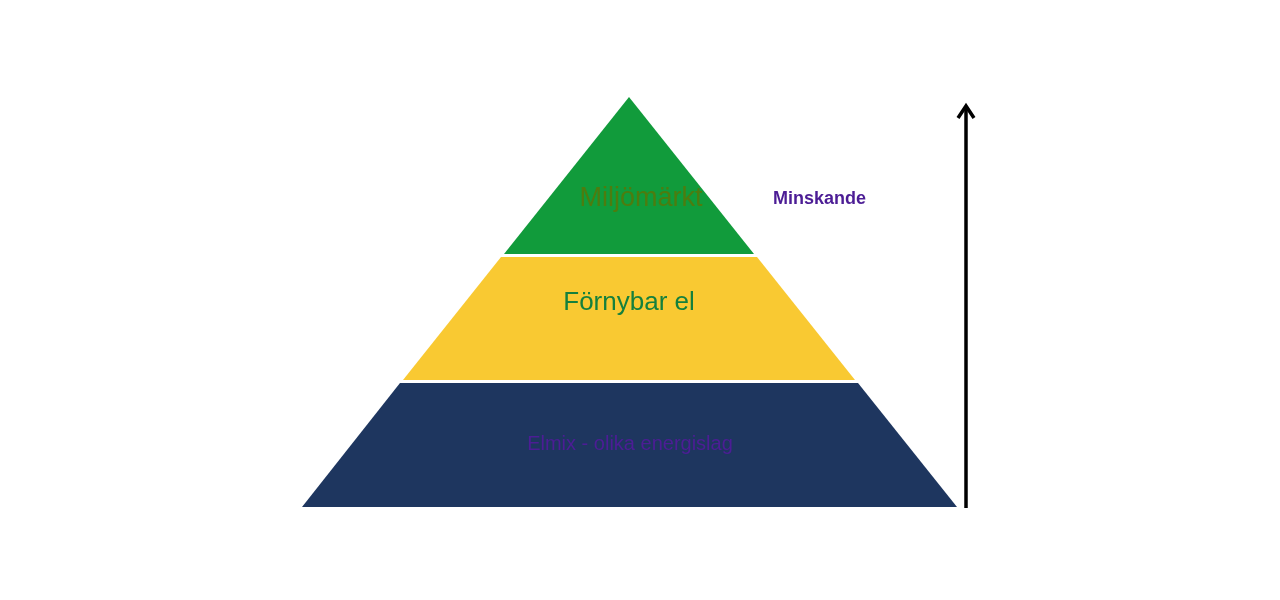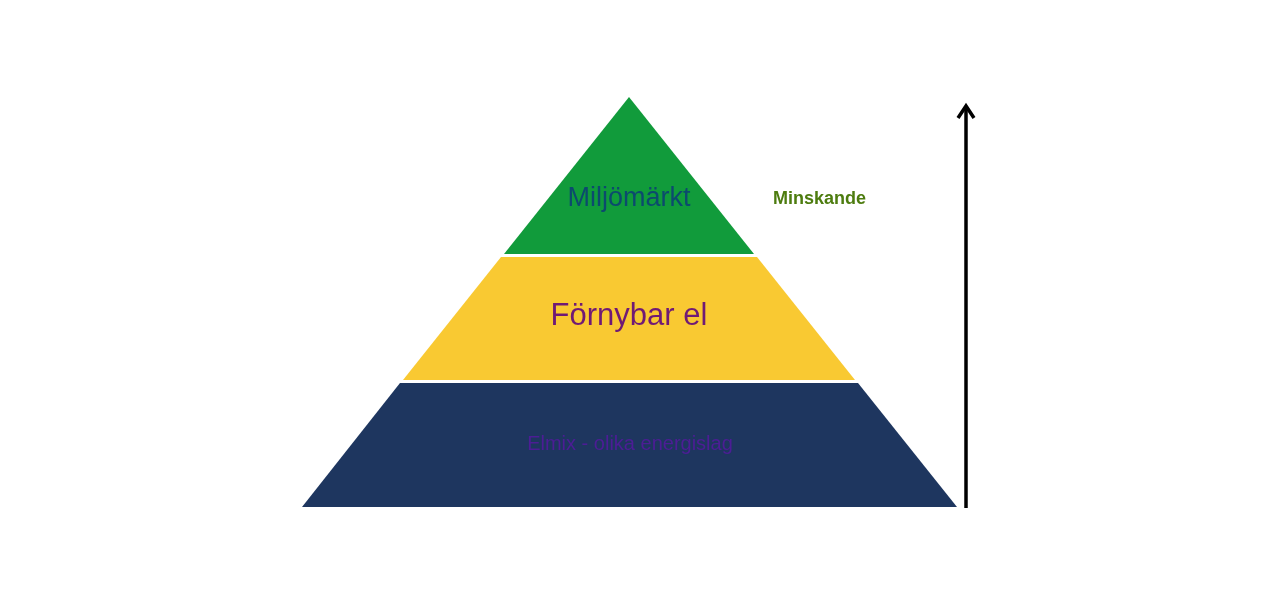--- a/index.html
+++ b/index.html
@@ -1,22 +1,22 @@
 <!DOCTYPE html>
 <html><head>
 <meta charset="utf-8">
 <style>
   html, body { margin:0; padding:0; background:#ffffff; }
   body { width:1280px; height:600px; position:relative; overflow:hidden; font-family:"Liberation Sans", sans-serif; }
   svg.pyr { position:absolute; left:0; top:0; }
   .lbl { position:absolute; text-align:center; font-family:"Liberation Sans", sans-serif; line-height:1.2; }
-  .lbl-top { left:529px; top:180px; width:200px; color:#0c4a6e; font-size:27px; line-height:34px; }
-  .lbl-mid { left:429px; top:292px; width:400px; color:#701a75; font-size:31px; line-height:46px; }
+  .lbl-top { left:541px; top:180px; width:200px; color:#4d7c0f; font-size:27px; line-height:34px; }
+  .lbl-mid { left:429px; top:278px; width:400px; color:#15803d; font-size:26px; line-height:46px; }
   .lbl-bot { left:400px; top:424px; width:460px; color:#4c1d95; font-size:20px; line-height:38px; }
-  .side { position:absolute; left:773px; top:186px; font-size:18px; font-weight:bold; color:#4d7c0f; line-height:24px; text-align:left; }
+  .side { position:absolute; left:773px; top:186px; font-size:18px; font-weight:bold; color:#4c1d95; line-height:24px; text-align:left; }
 </style>
 </head>
 <body>
 
 <svg class="pyr" width="1280" height="600">
   <polygon points="629,97 754,254 504,254" fill="#119b3b"></polygon>
   <polygon points="501,257 757,257 855,380 403,380" fill="#f9c932"></polygon>
   <polygon points="400,383 858,383 957,507 302,507" fill="#1e365f"></polygon>
   <g>
     <line x1="966" y1="508" x2="966" y2="108" stroke="#000" stroke-width="3.5"></line>

